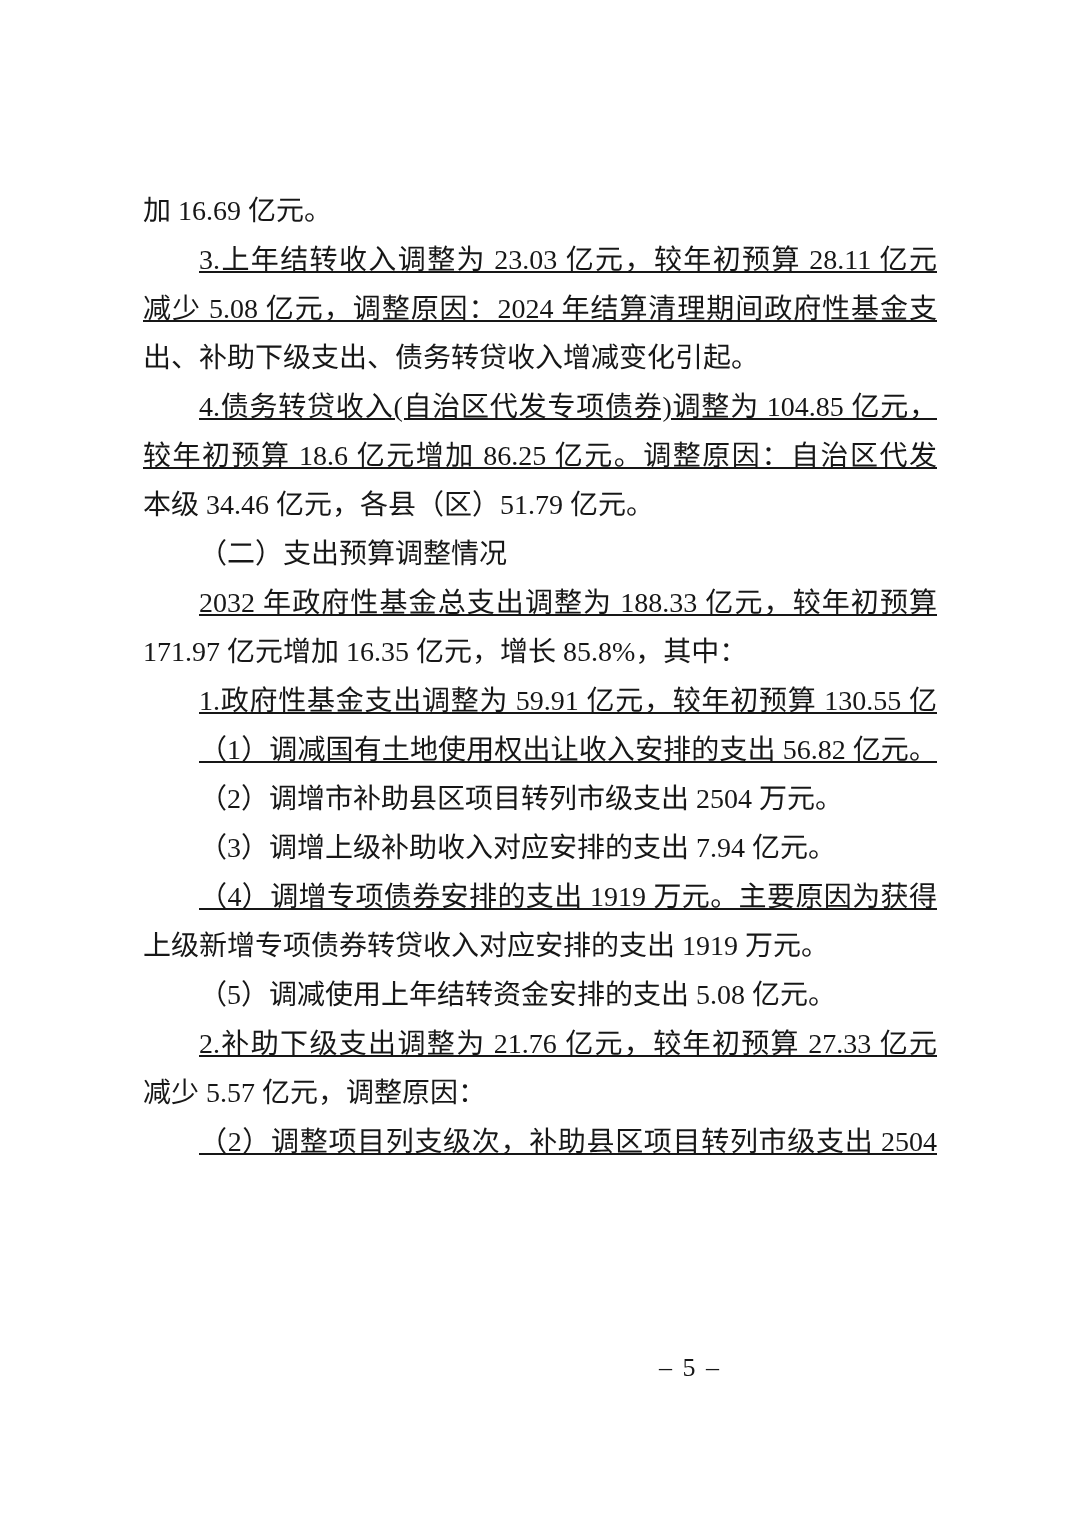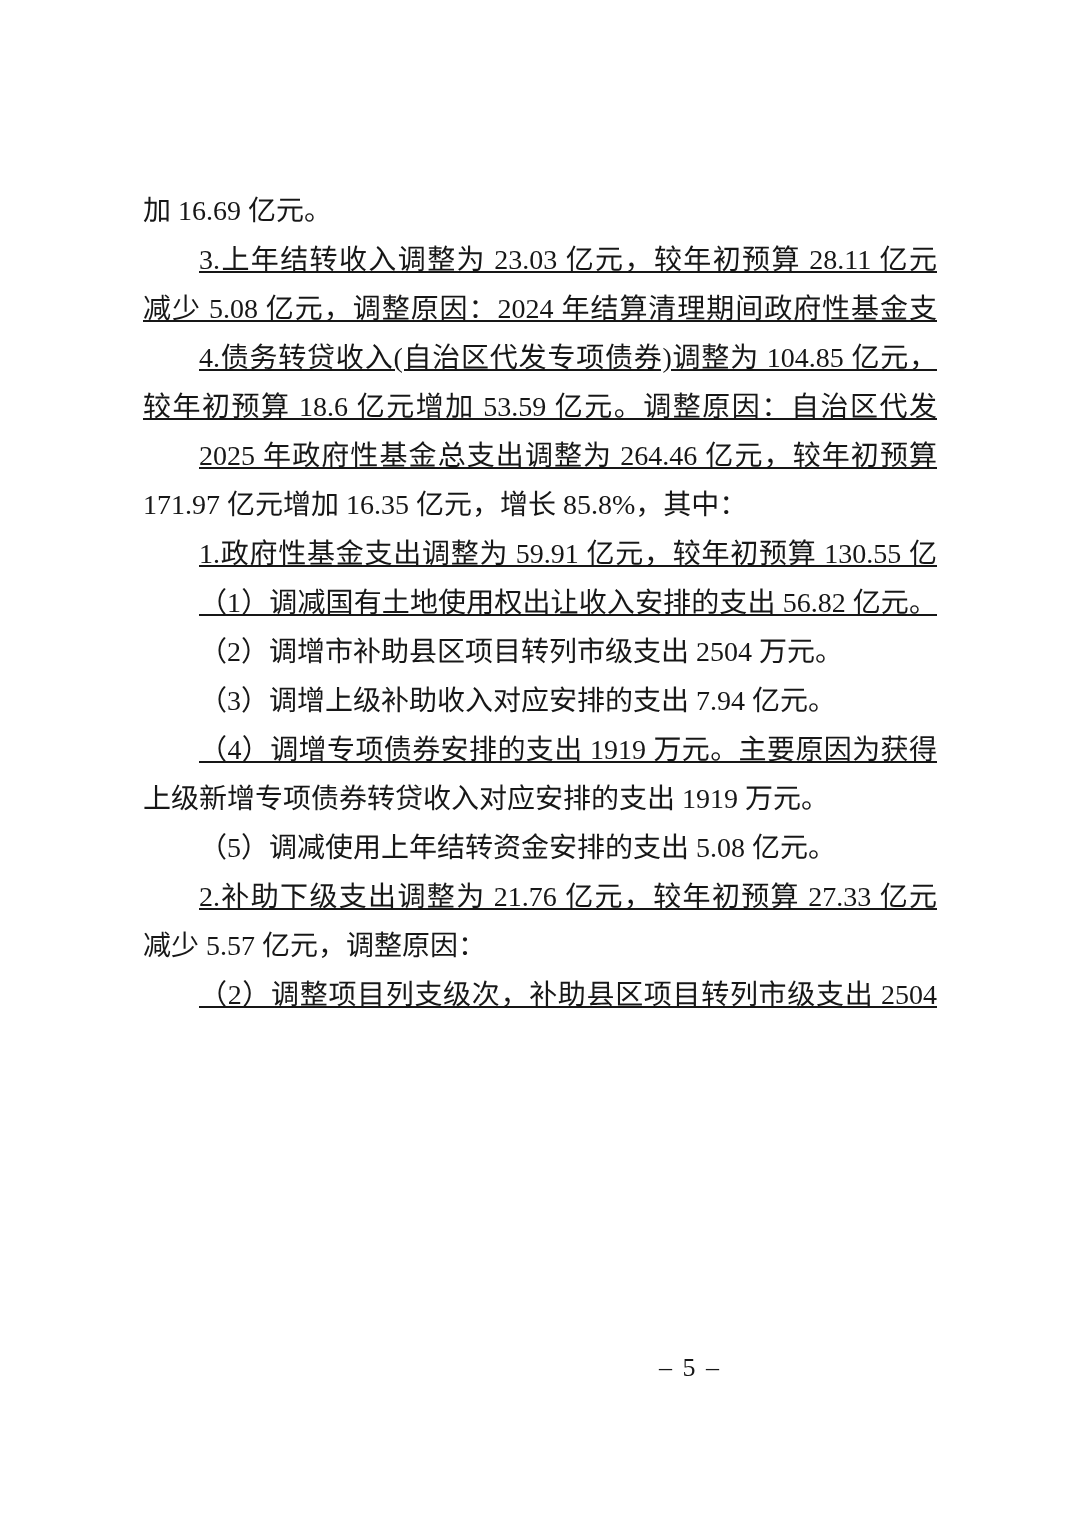--- a/index.html
+++ b/index.html
@@ -42,23 +42,26 @@
   }
 </style>
 </head>
 <body>
 
 <div class="page">
   <div class="content">
       <div class="line">加 16.69 亿元。</div>
       <div class="line indent fill">3.上年结转收入调整为 23.03 亿元，较年初预算 28.11 亿元</div>
       <div class="line fill">减少 5.08 亿元，调整原因：2024 年结算清理期间政府性基金支</div>
+      <div class="line">出、补助下级支出、债务转贷收入增减变化引起。</div>
       <div class="line indent fill">4.债务转贷收入(自治区代发专项债券)调整为 104.85 亿元，</div>
-      <div class="line fill">较年初预算 18.6 亿元增加 53.59 亿元。调整原因：自治区代发</div>
-      <div class="line indent fill">2025 年政府性基金总支出调整为 264.46 亿元，较年初预算</div>
+      <div class="line fill">较年初预算 18.6 亿元增加 86.25 亿元。调整原因：自治区代发</div>
+      <div class="line">本级 34.46 亿元，各县（区）51.79 亿元。</div>
+      <div class="line indent heading">（二）支出预算调整情况</div>
+      <div class="line indent fill">2032 年政府性基金总支出调整为 188.33 亿元，较年初预算</div>
       <div class="line">171.97 亿元增加 16.35 亿元，增长 85.8%，其中：</div>
       <div class="line indent fill">1.政府性基金支出调整为 59.91 亿元，较年初预算 130.55 亿</div>
       <div class="line indent fill">（1）调减国有土地使用权出让收入安排的支出 56.82 亿元。</div>
       <div class="line indent">（2）调增市补助县区项目转列市级支出 2504 万元。</div>
       <div class="line indent">（3）调增上级补助收入对应安排的支出 7.94 亿元。</div>
       <div class="line indent fill">（4）调增专项债券安排的支出 1919 万元。主要原因为获得</div>
       <div class="line">上级新增专项债券转贷收入对应安排的支出 1919 万元。</div>
       <div class="line indent">（5）调减使用上年结转资金安排的支出 5.08 亿元。</div>
       <div class="line indent fill">2.补助下级支出调整为 21.76 亿元，较年初预算 27.33 亿元</div>
       <div class="line">减少 5.57 亿元，调整原因：</div>

